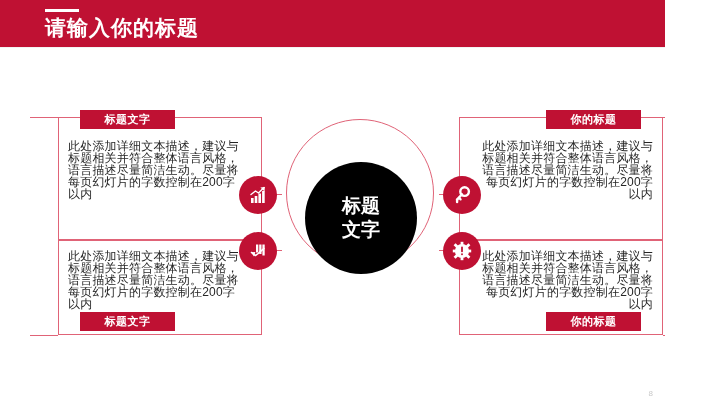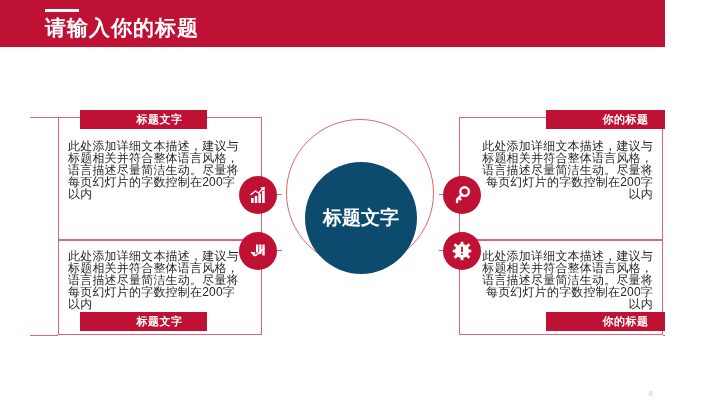--- a/index.html
+++ b/index.html
@@ -65,24 +65,24 @@
     border: 1px solid #e06377;
     border-radius: 50%;
     box-sizing: border-box;
   }
   .center-disc {
     position: absolute;
     left: 305px;
     top: 162px;
     width: 112px;
     height: 112px;
-    background: #0c4a6e;
+    background: #000000;
     border-radius: 50%;
     display: flex;
-    flex-direction: row;
+    flex-direction: column;
     align-items: center;
     justify-content: center;
     color: #ffffff;
     font-weight: bold;
     font-size: 19px;
     line-height: 24px;
     text-align: center;
   }
 
   
@@ -130,21 +130,20 @@
     color: #ffffff;
     font-size: 11px;
     font-weight: bold;
     letter-spacing: .5px;
     display: flex;
     align-items: center;
     justify-content: center;
     height: 19px;
     z-index: 8;
     white-space: nowrap;
-    padding-left: 32px;
   }
   .badge-tl { left: 80px;  top: 110px; width: 95px; }
   .badge-bl { left: 80px;  top: 312px; width: 95px; }
   .badge-tr { left: 546px; top: 110px; width: 95px; }
   .badge-br { left: 546px; top: 312px; width: 95px; }
 
   
   .body-text {
     position: absolute;
     font-size: 12px;

